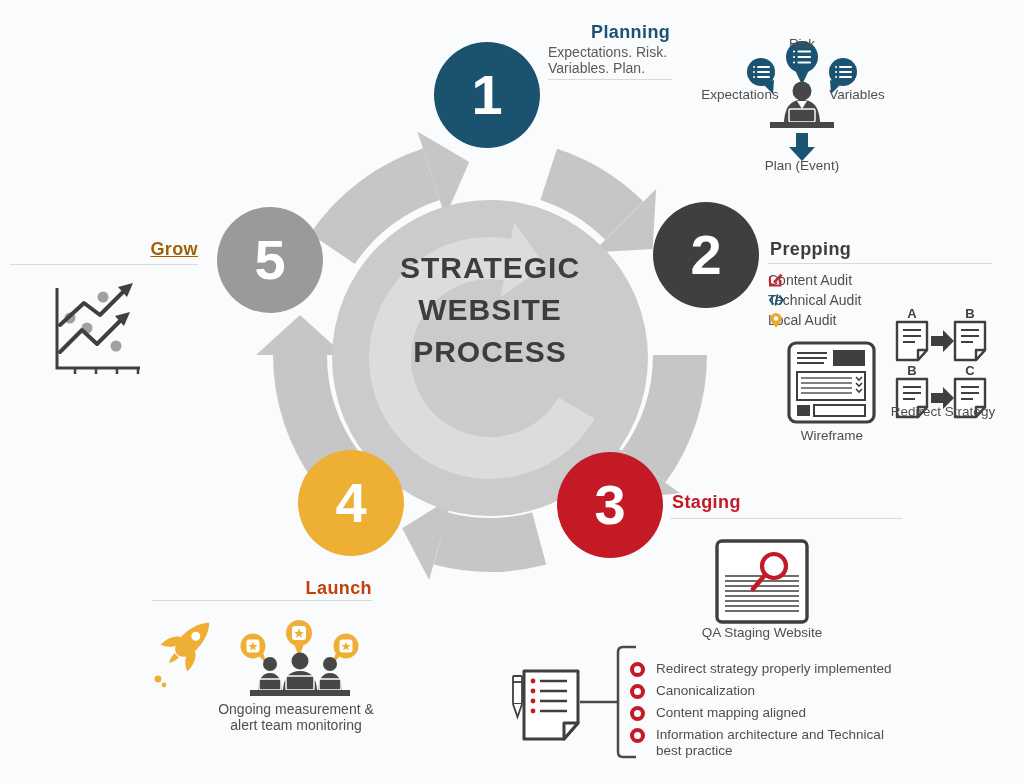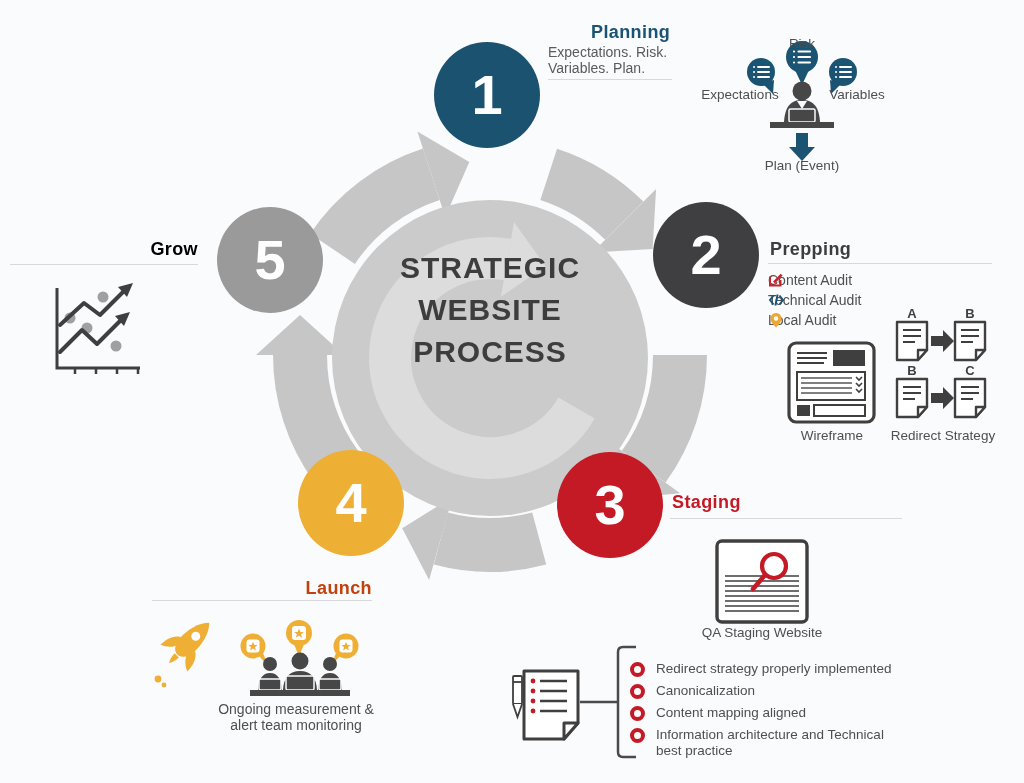--- a/index.html
+++ b/index.html
@@ -186,21 +186,21 @@
     </g>
     <g fill="#3f3f3f">
       <polygon points="931,336 943,336 943,330 954,341 943,352 943,346 931,346"></polygon>
       <polygon points="931,393 943,393 943,387 954,398 943,409 943,403 931,403"></polygon>
     </g>
   </svg>
   <div class="tiny-letter" style="left:897px;top:306px;">A</div>
   <div class="tiny-letter" style="left:955px;top:306px;">B</div>
   <div class="tiny-letter" style="left:897px;top:363px;">B</div>
   <div class="tiny-letter" style="left:955px;top:363px;">C</div>
-  <div class="small-label" style="left:881px;top:428px;width:124px;">Redirect Strategy</div>
+  <div class="small-label" style="left:881px;top:404px;width:124px;">Redirect Strategy</div>
 
   <div class="sec-heading" style="left:672px;top:492px;color:#c41a26;">Staging</div>
   <div class="divider" style="left:670px;top:518px;width:232px;"></div>
 
   <svg style="left:712px;top:536px;" width="100" height="96" viewBox="712 536 100 96">
     <rect x="717" y="541" width="90" height="81" rx="5" fill="#ffffff" stroke="#3f3f3f" stroke-width="3.4"></rect>
     <g stroke="#3f3f3f" stroke-width="1.5">
       <path d="M725,576 H799 M725,581 H799 M725,586 H799 M725,591 H799 M725,596 H799 M725,601 H799 M725,606 H799 M725,611 H799"></path>
     </g>
     <g>
@@ -295,21 +295,21 @@
         <path d="M283,690 Q284,671 300,671 Q316,671 317,690 Z"></path>
       <rect x="259" y="679" width="22" height="11" rx="1.5" stroke="#fafbfd" stroke-width="1.5"></rect>
       <rect x="319" y="679" width="22" height="11" rx="1.5" stroke="#fafbfd" stroke-width="1.5"></rect>
       <rect x="286" y="676" width="28" height="14" rx="1.5" stroke="#fafbfd" stroke-width="1.5"></rect>
       <rect x="250" y="690" width="100" height="6"></rect>
     </g>
   </svg>
   <div class="small-label" style="left:196px;top:701px;width:200px;font-size:14px;">Ongoing measurement &amp;</div>
   <div class="small-label" style="left:196px;top:717px;width:200px;font-size:14px;">alert team monitoring</div>
 
-  <div class="sec-heading" style="left:78px;top:239px;width:120px;text-align:right;color:#000000;">Grow</div>
+  <div class="sec-heading" style="left:78px;top:239px;width:120px;text-align:right;color:#a16207;text-decoration:underline;">Grow</div>
   <div class="divider" style="left:10px;top:264px;width:188px;"></div>
 
   <svg style="left:44px;top:280px;" width="104" height="100" viewBox="44 280 104 100">
     <path d="M57,288 V368 H140" fill="none" stroke="#3f3f3f" stroke-width="3"></path>
     <g stroke="#3f3f3f" stroke-width="2.5">
       <path d="M75,368 V374 M96,368 V374 M117,368 V374 M138,368 V374"></path>
     </g>
     <g fill="#a0a0a0">
       <circle cx="70" cy="318" r="5.5"></circle>
         <circle cx="87" cy="328" r="5.5"></circle>

